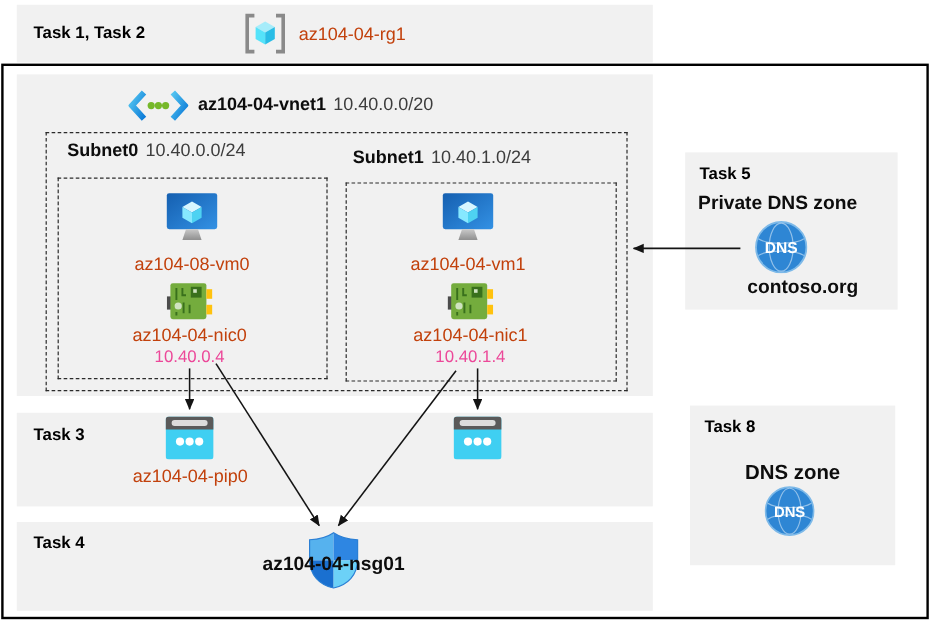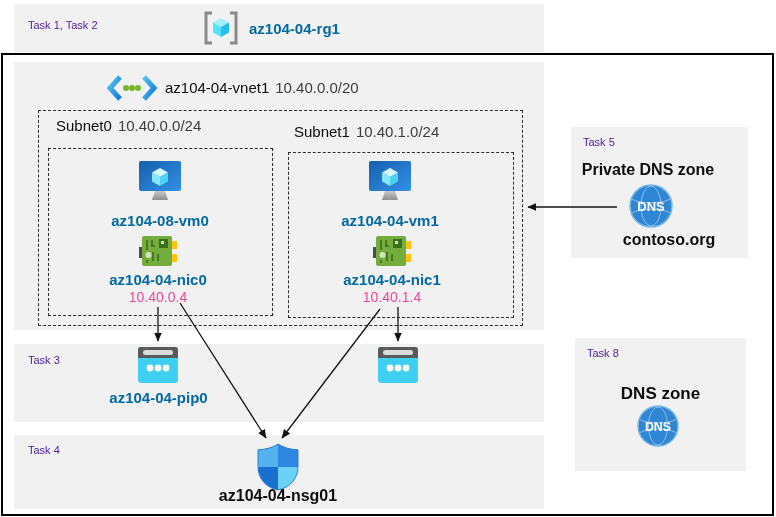--- a/index.html
+++ b/index.html
@@ -3,26 +3,26 @@
 <meta charset="utf-8">
 <style>
   html,body{margin:0;padding:0;background:#fff;}
   #stage{position:relative;width:776px;height:517px;background:#fff;
          font-family:"Liberation Sans",sans-serif;overflow:hidden;}
   .abs{position:absolute;}
   .band{position:absolute;background:#f1f1f1;}
   .container-box{position:absolute;left:1px;top:53px;width:769px;height:459px;
                  border:2px solid #000;background:transparent;}
   .dashed{position:absolute;border:1px dashed #2b2b2b;background:transparent;}
-  .task-label{position:absolute;font-size:11px;font-weight:normal;color:#4c1d95;white-space:nowrap;}
-  .node-label{position:absolute;font-size:15px;font-weight:bold;color:#0369a1;
+  .task-label{position:absolute;font-size:14px;font-weight:bold;color:#000000;white-space:nowrap;}
+  .node-label{position:absolute;font-size:15px;font-weight:normal;color:#c2410c;
               text-align:center;white-space:nowrap;}
   .ip-label{position:absolute;font-size:14px;color:#ec4899;text-align:center;white-space:nowrap;}
   .title-line{position:absolute;font-size:15px;white-space:nowrap;color:#0d0d0d;}
-  .title-line .bold{font-weight:normal;}
+  .title-line .bold{font-weight:bold;}
   .title-line .cidr{color:#3d3d3d;margin-left:6px;}
   .big-bold{position:absolute;font-weight:bold;color:#0d0d0d;text-align:center;white-space:nowrap;}
   svg{display:block;}
   #arrow-layer{position:absolute;left:0;top:0;pointer-events:none;z-index:9;}
 </style>
 </head>
 <body>
 
 <div id="stage">
 
@@ -153,21 +153,21 @@
       </clipPath>
     </defs>
     <g clip-path="url(#shieldClip)">
       <rect x="0" y="0" width="22" height="24" fill="#56b2ee"></rect>
       <rect x="22" y="0" width="22" height="24" fill="#2e86e2"></rect>
       <rect x="0" y="24" width="22" height="24" fill="#1a70d0"></rect>
       <rect x="22" y="24" width="22" height="24" fill="#6cd1f7"></rect>
     </g>
     <path d="M22 1 C27 4.5 34 6.5 42 6.8 V23 C42 36.5 33.5 44.5 22 47 C10.5 44.5 2 36.5 2 23 V6.8 C10 6.5 17 4.5 22 1 Z" fill="none" stroke="#2b7fd4" stroke-width="1"></path>
   </svg>
-  <div class="big-bold" style="left:198px;top:487px;width:160px;font-size:16px;">az104-04-nsg01</div>
+  <div class="big-bold" style="left:198px;top:462px;width:160px;font-size:16px;">az104-04-nsg01</div>
 
   <div class="band" style="left:571px;top:127px;width:177px;height:131px;"></div>
   <div class="task-label" style="left:583px;top:136px;">Task 5</div>
   <div class="big-bold" style="left:571px;top:161px;width:154px;font-size:16px;">Private DNS zone</div>
   <svg class="abs" style="left:629px;top:184px;" width="44" height="44" viewBox="0 0 44 44">
     <circle cx="22" cy="22" r="21" fill="#2e86d4" stroke="#7db9e8" stroke-width="1.5"></circle>
     <g fill="none" stroke="#bcd9f2" stroke-width="1" opacity="0.7">
       <ellipse cx="22" cy="22" rx="10" ry="20"></ellipse>
       <path d="M3 15 C10 20, 34 20, 41 15"></path>
       <path d="M3 29 C10 24, 34 24, 41 29"></path>

